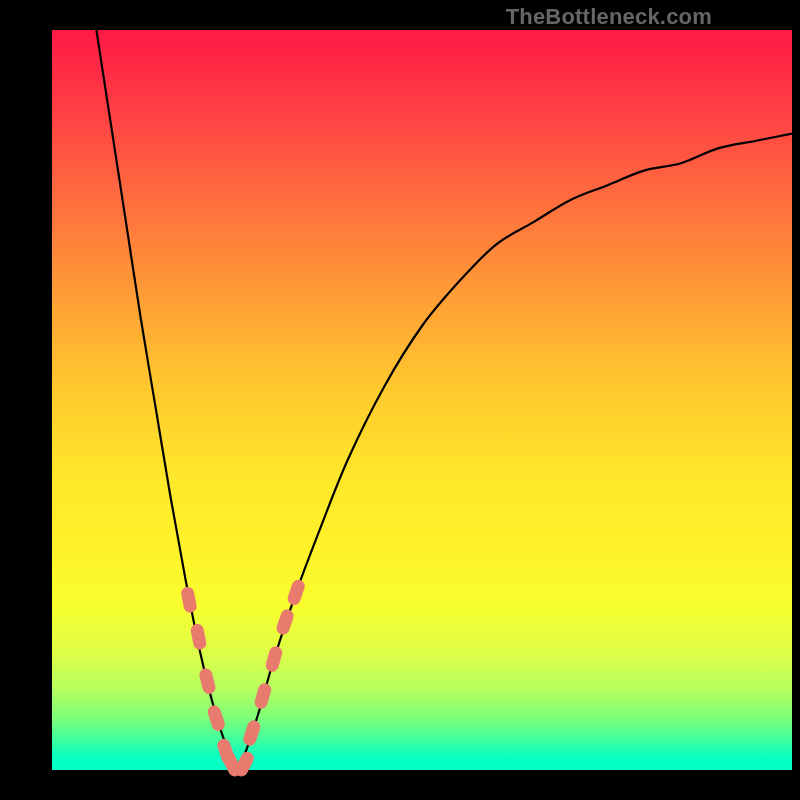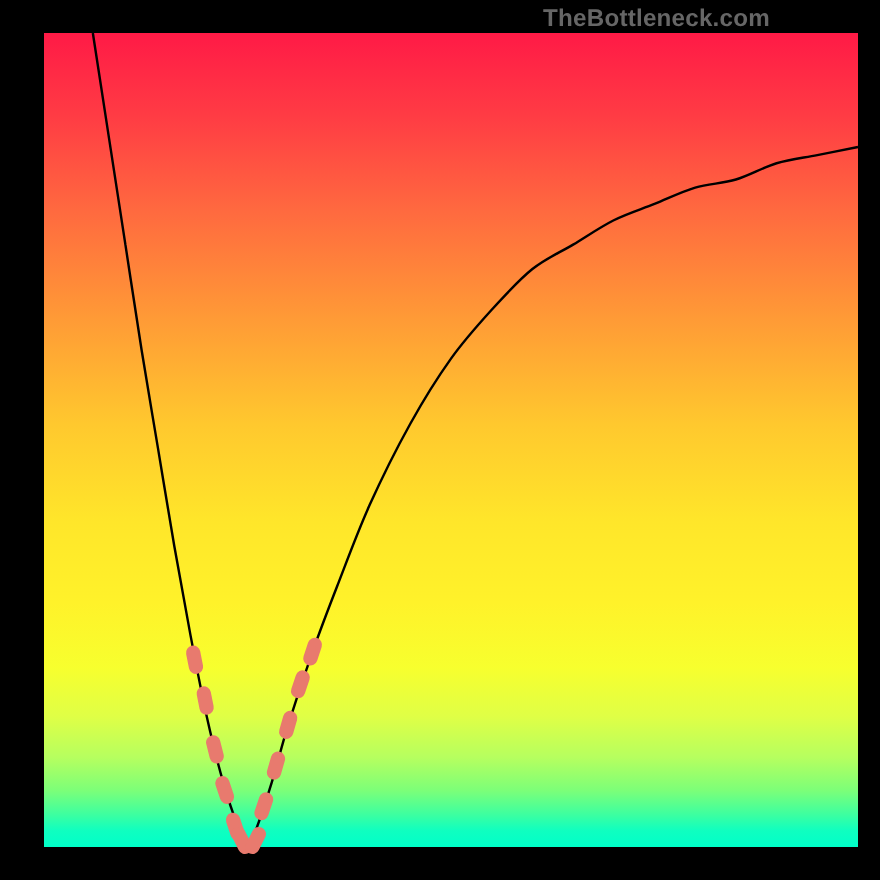--- a/index.html
+++ b/index.html
@@ -6,21 +6,21 @@
     margin: 0;
     padding: 0;
     width: 800px;
     height: 800px;
     overflow: hidden;
     background: #000;
     font-family: Arial, Helvetica, sans-serif;
   }
   .frame {
     position: absolute;
-    left: 0; top: 0;
+    left: 12px; top: 0;
     width: 712px;
     height: 800px;
     background: #000;
   }
   .plot-bg {
     position: absolute;
     left: 40px;
     top: 30px;
     width: 740px;
     height: 740px;

